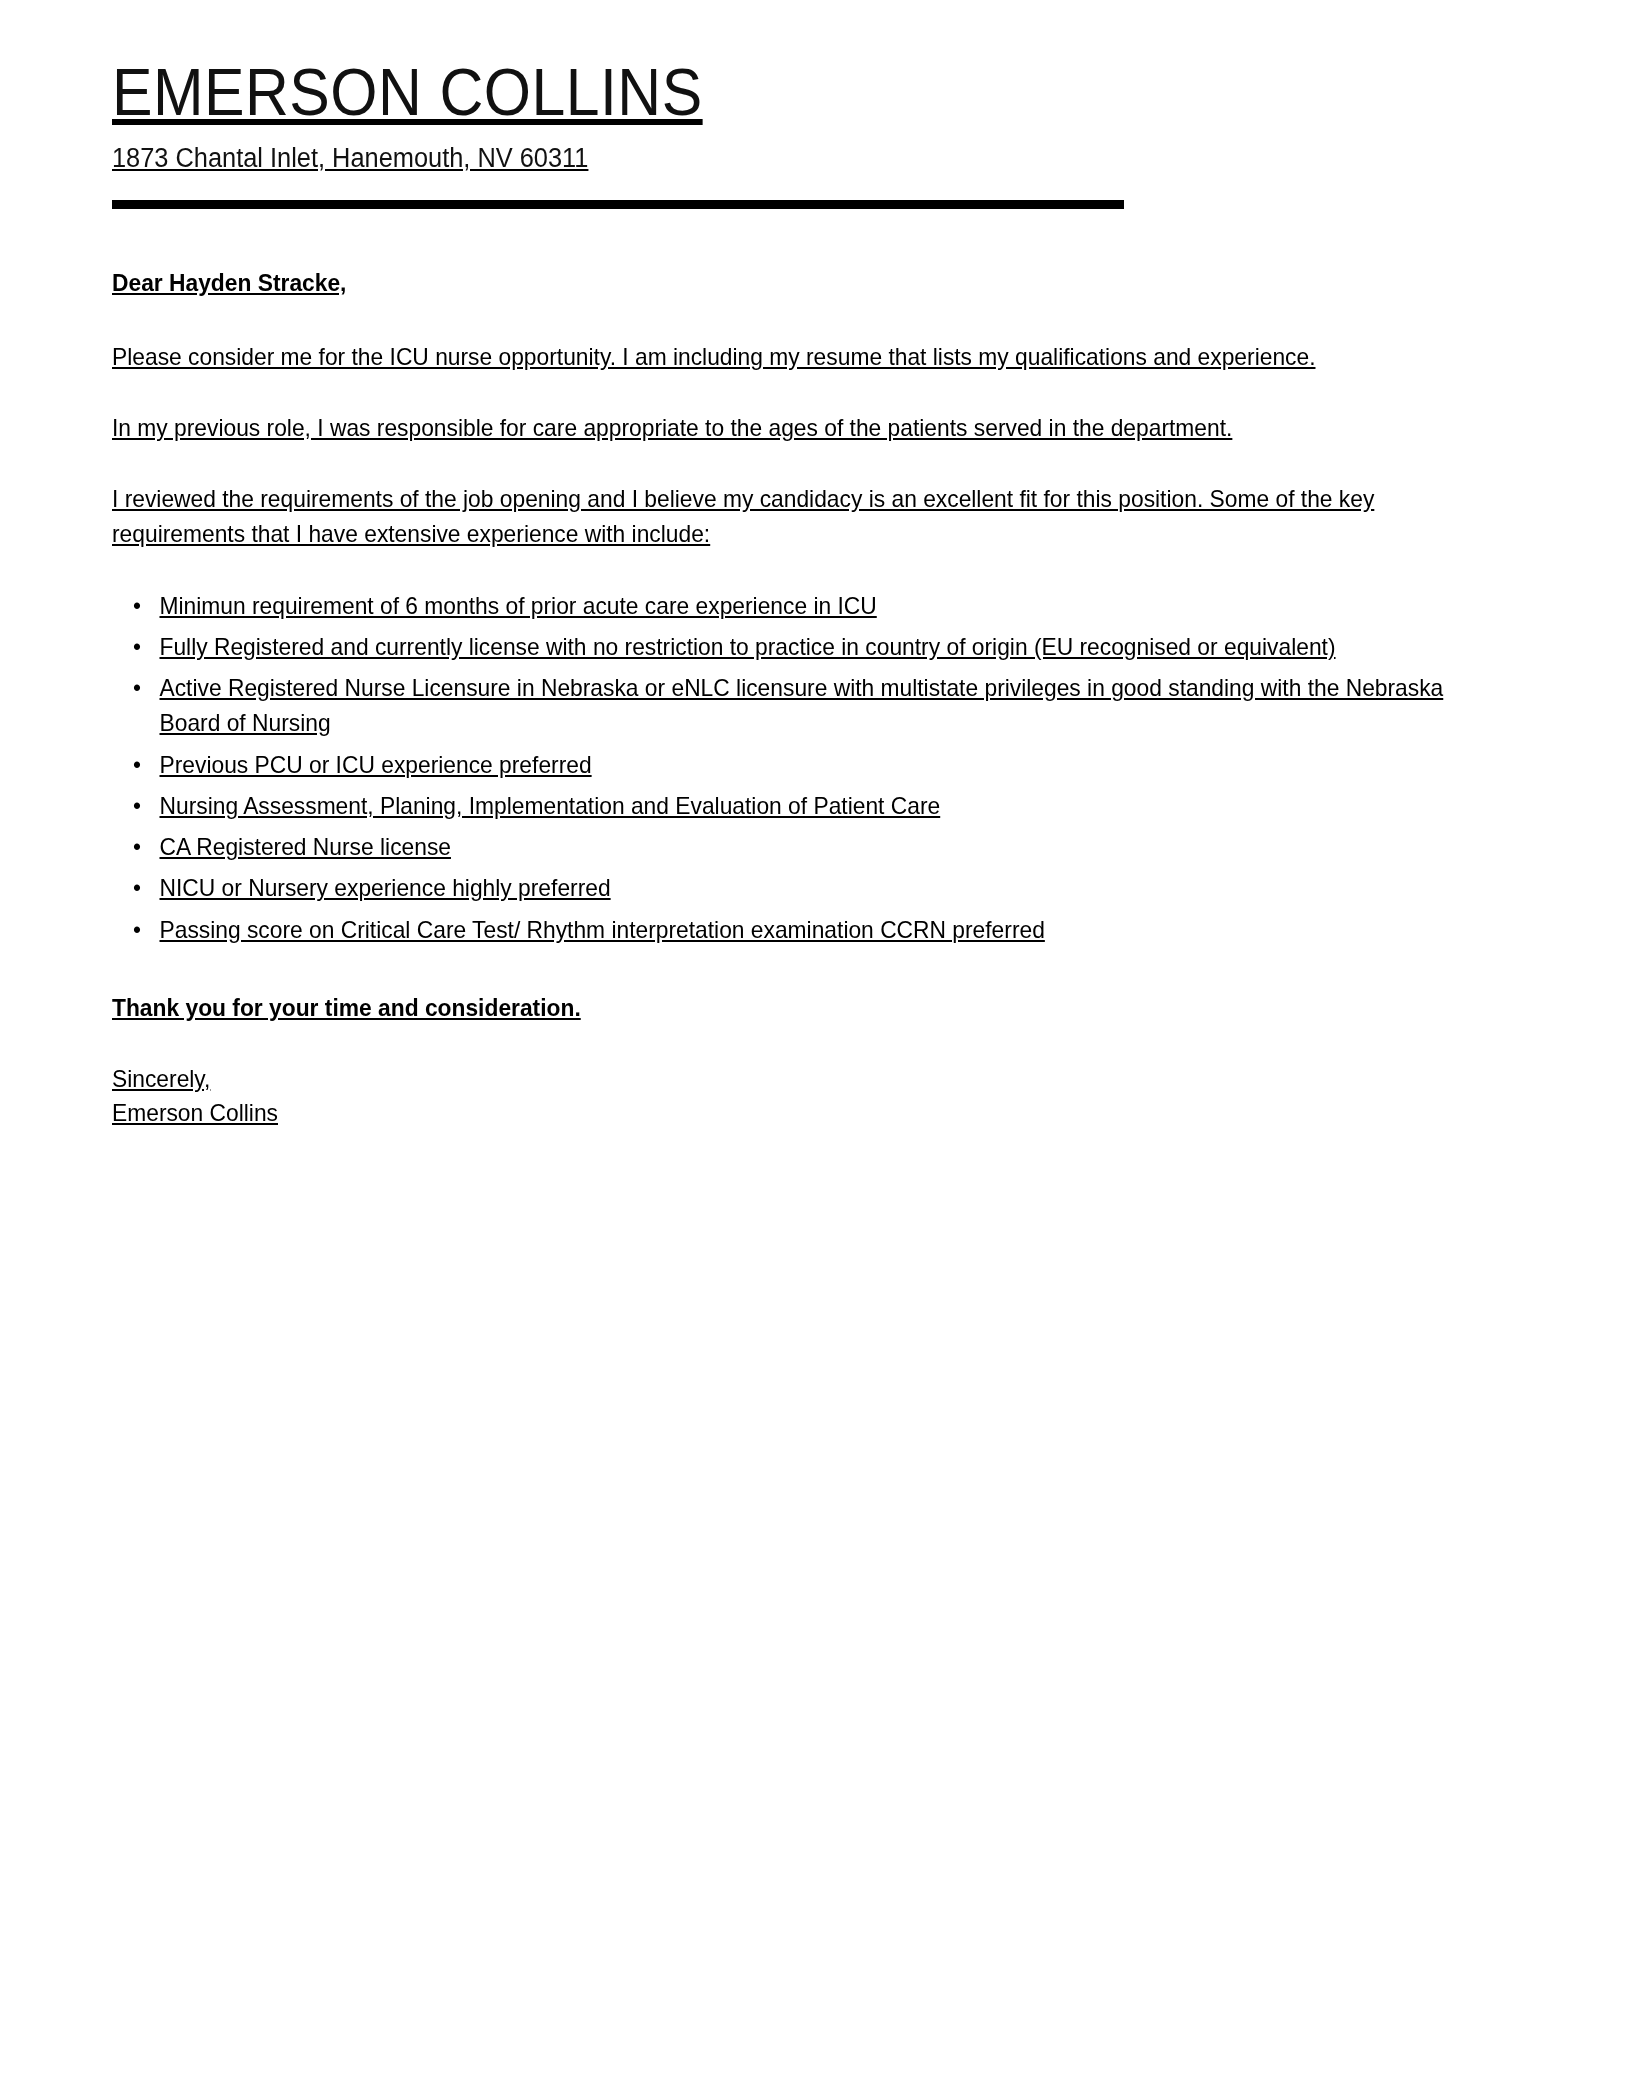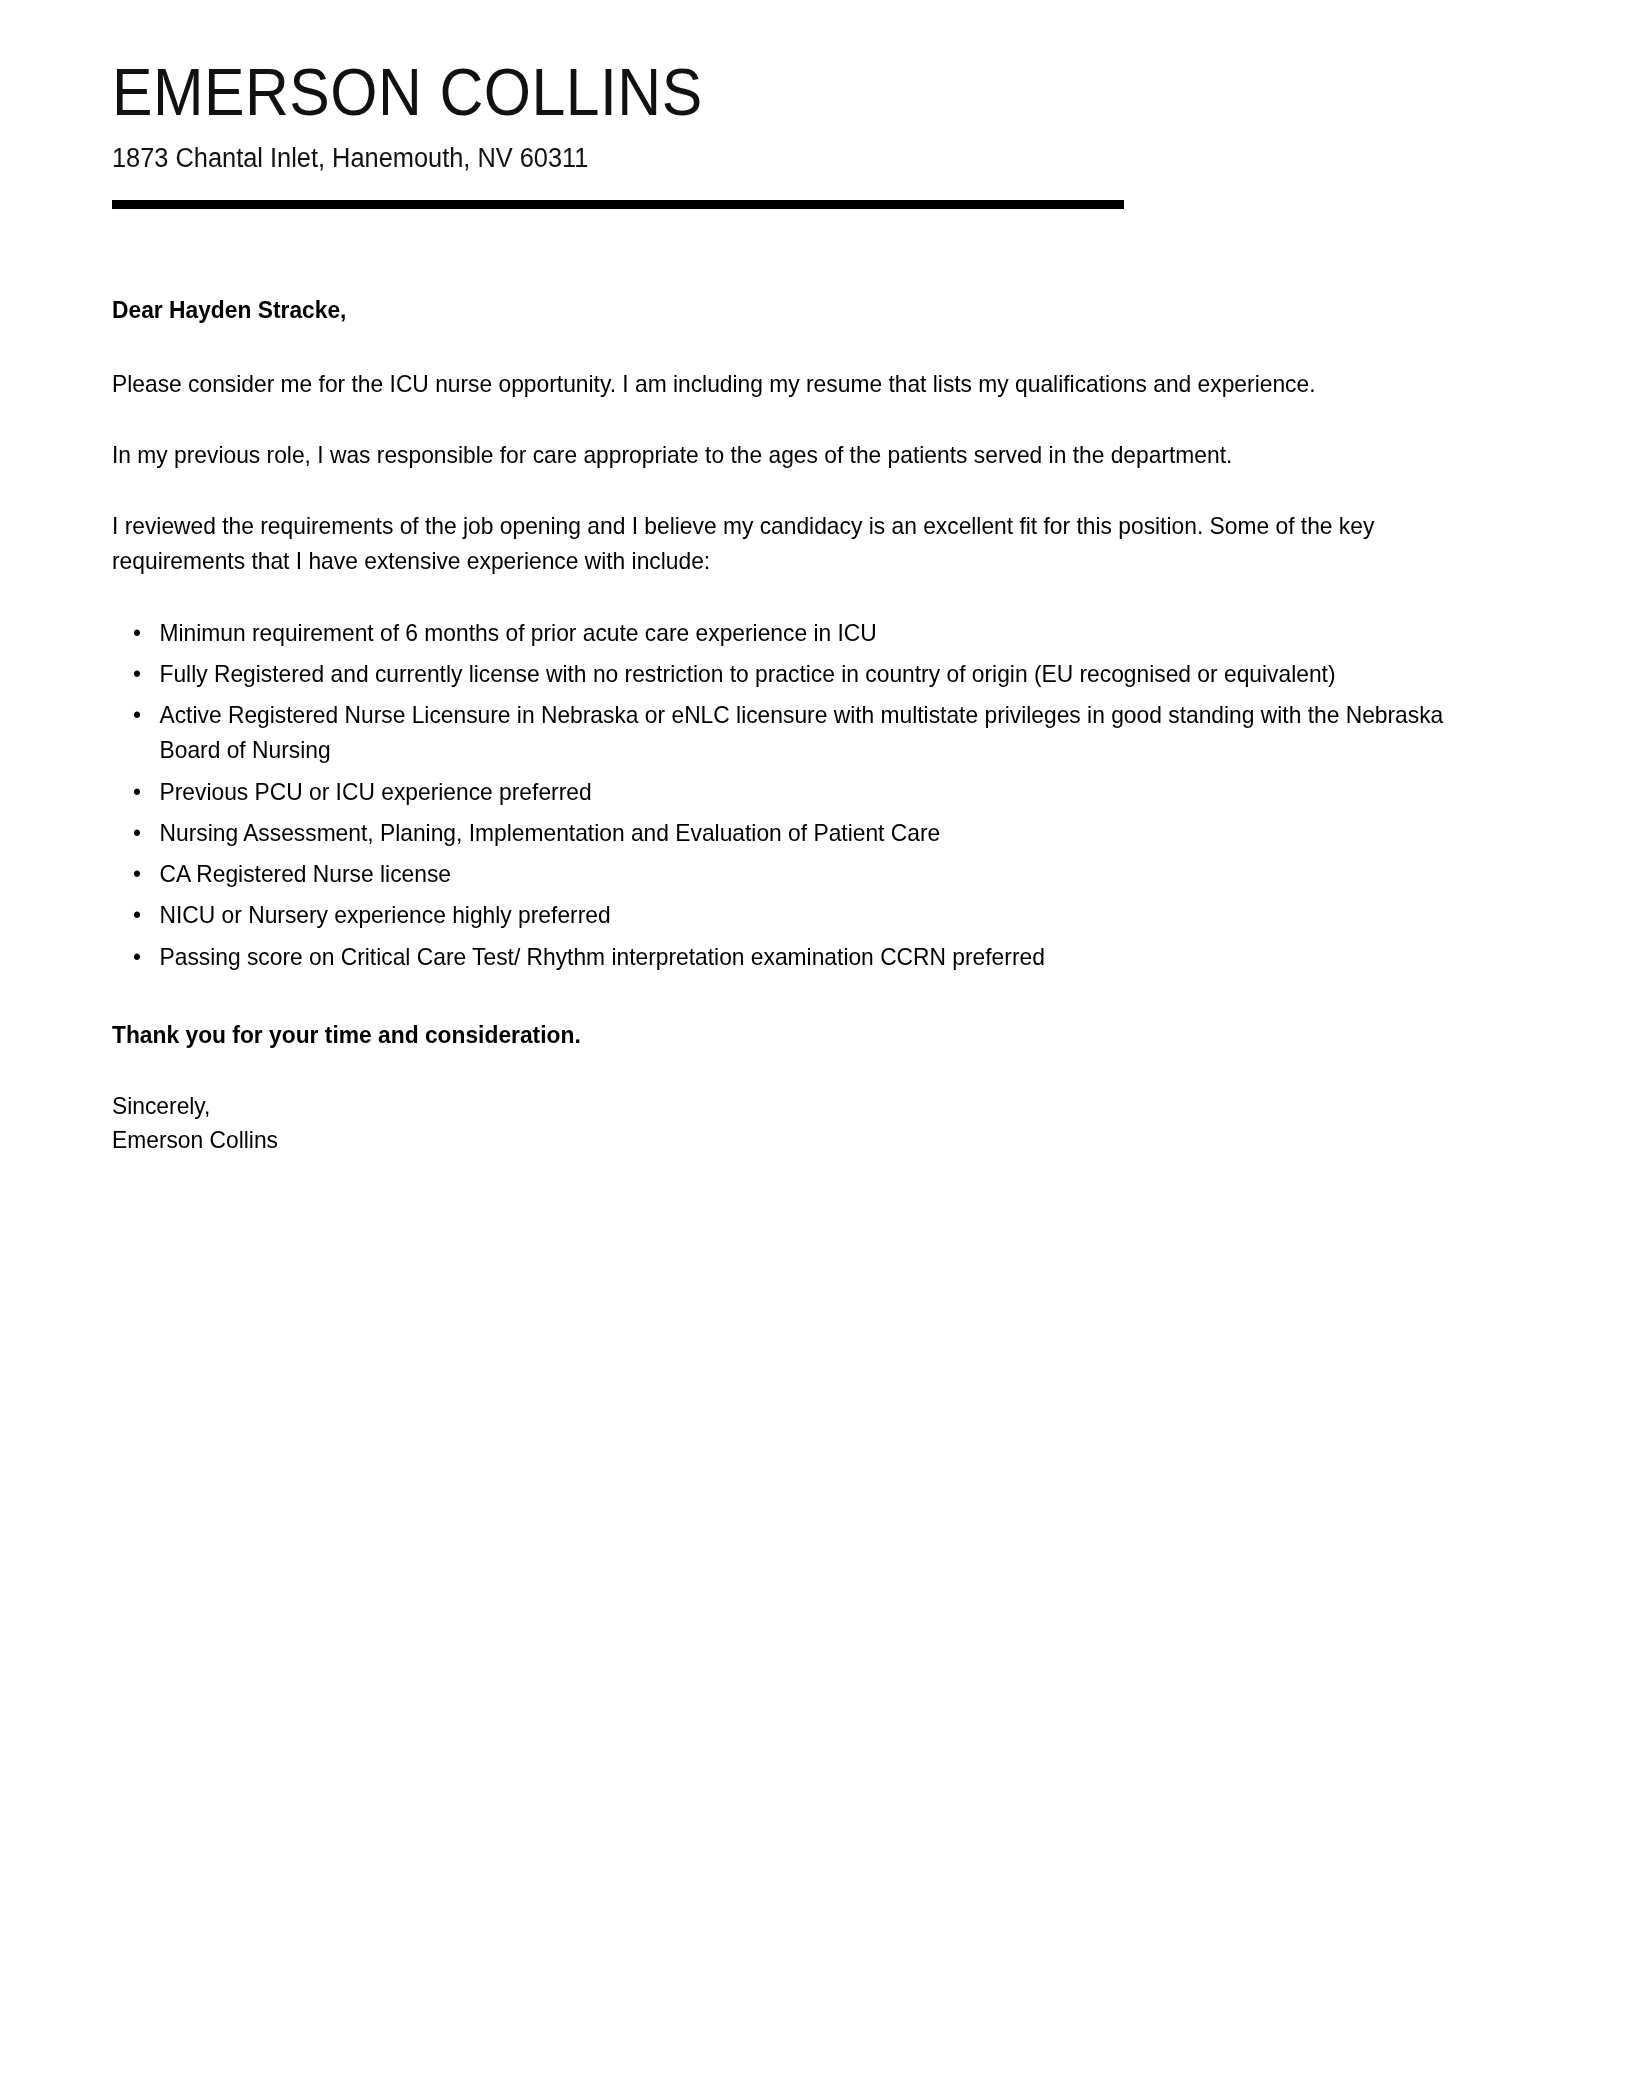--- a/index.html
+++ b/index.html
@@ -14,20 +14,21 @@
     color: #000000;
     -webkit-font-smoothing: antialiased;
   }
   .page {
     position: relative;
     width: 1632px;
     height: 2090px;
     background: #ffffff;
     box-sizing: border-box;
     padding: 0 112px;
+    text-decoration: underline;
   }
   
   .letter-header {
     padding-top: 58px;
   }
   .candidate-name {
     font-size: 66px;
     line-height: 1.04;
     font-weight: 400;
     letter-spacing: 0.5px;
@@ -46,21 +47,21 @@
     transform-origin: left center;
   }
   .header-rule {
     margin-top: 24px;
     width: 1012px;
     height: 9px;
     background: #000000;
   }
   
   .letter-body {
-    margin-top: 84px;
+    margin-top: 57px;
     width: 1412px;
   }
   .salutation {
     font-size: 24px;
     font-weight: 700;
     line-height: 1.45;
     margin: 0 0 38px 0;
     transform: scaleX(0.95);
     transform-origin: left center;
   }

